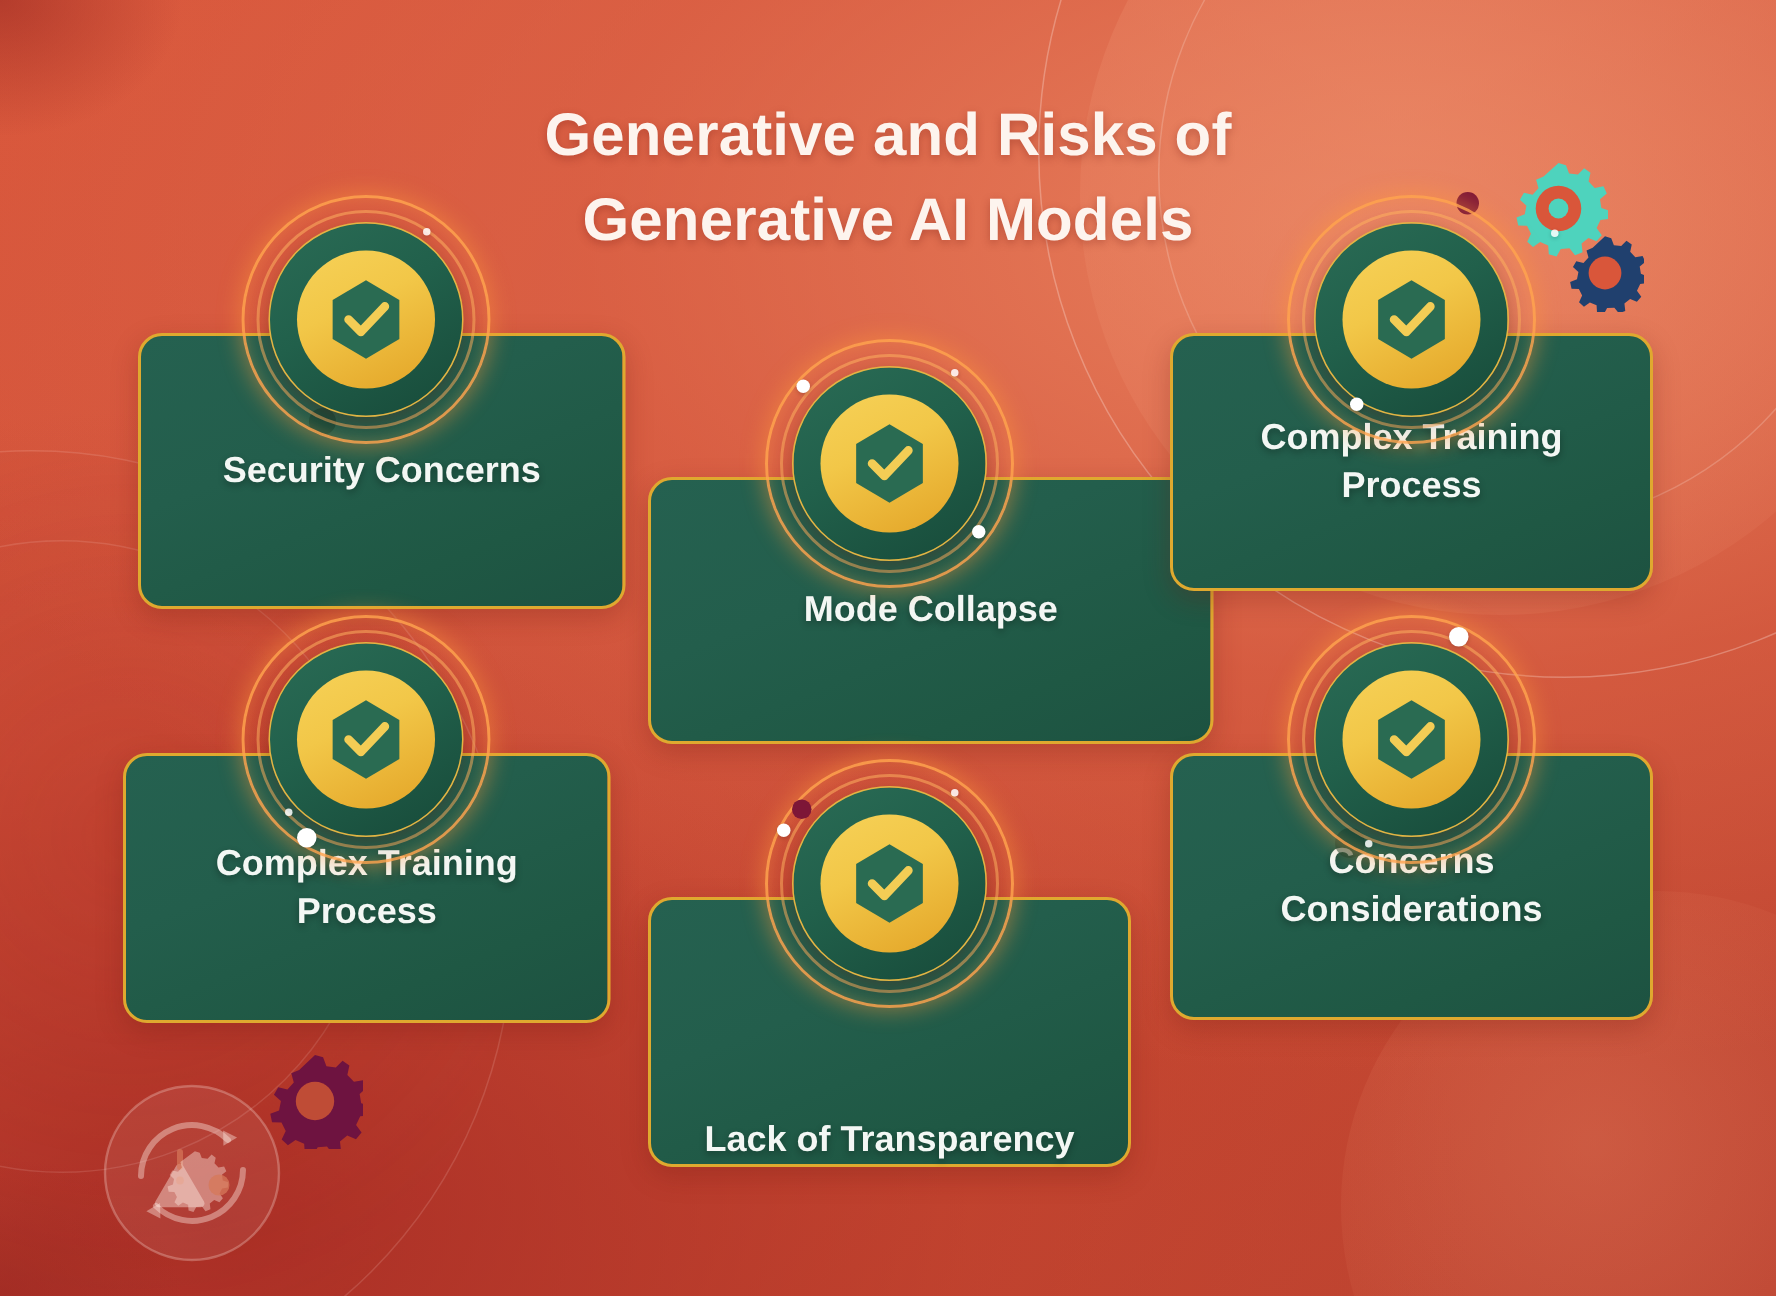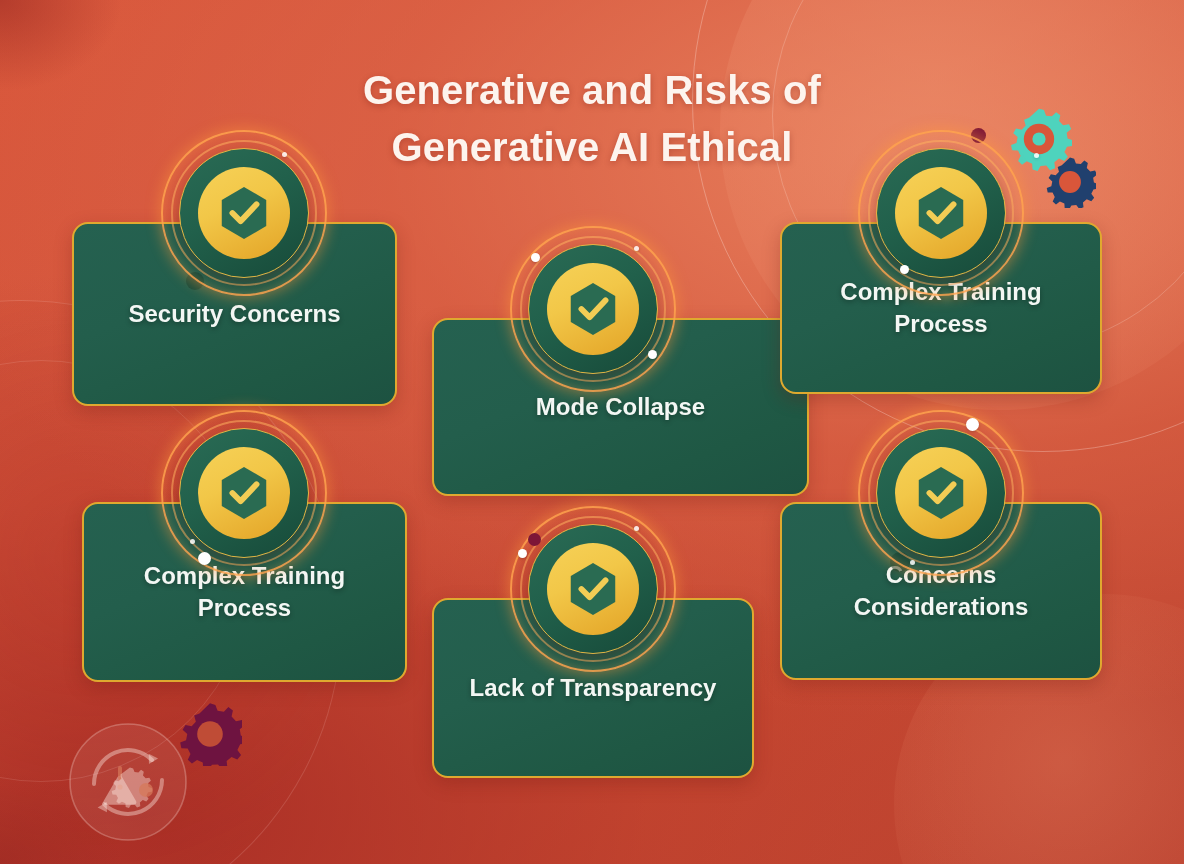--- a/index.html
+++ b/index.html
@@ -256,24 +256,24 @@
     <svg viewBox="0 0 100 100" width="64" height="64" aria-hidden="true">
       <g fill="#6e1340">
         <path d="M50 2 l8.4 2.5 3.5 9.3 9.8 1.3 7.0-7.1 7.1 5.1 -2.1 9.7 6.9 7.2 9.7-1.8 3.8 8.1 -7.6 6.3 1.6 9.7 9.5 3.2 -0.7 9.0 -9.8 1.5 -4.3 8.9 5.7 8.0 -5.8 6.9 -9.1-3.9 -7.6 6.2 1.1 9.8 -8.4 3.3 -6.2-7.7 -9.7 0.7 -4.8 8.6 -8.6-2.5 -0.7-9.8 -9.0-4.0 -7.9 5.7 -6.5-6.1 4.2-8.9 -4.4-8.7 -9.8-0.3 -1.9-8.8 9.2-3.6 1.9-9.7 -7.3-6.6 4.5-7.7 9.6 2.2 6.6-7.3 -2.6-9.5 8.2-3.4 z"></path>
       </g>
       <circle cx="50" cy="50" r="20" fill="#bf4c36"></circle>
     </svg>
   </div>
 
   <div class="title">
     <span class="line">Generative and Risks of</span>
-    <span class="line">Generative AI Ethical</span>
-  </div>
-
-  <div class="card" style="left:72px; top:222px; width:325px; height:184px;">
+    <span class="line">Generative AI Models</span>
+  </div>
+
+  <div class="card" style="left:92px; top:222px; width:325px; height:184px;">
     <div class="card-dot" style="left:112px; top:48px; width:18px; height:18px;"></div>
     <div class="card-label">Security Concerns</div>
   </div>
   <div class="badge-wrap" style="left:179px; top:148px;">
     <div class="badge-halo"></div>
     <div class="badge-halo2"></div>
     <div class="badge-outer"></div>
     <div class="badge-inner"></div>
     <div class="badge-hex">
       <svg viewBox="0 0 60 60" width="58" height="58" aria-hidden="true">
@@ -334,21 +334,21 @@
     <div class="badge-hex">
       <svg viewBox="0 0 60 60" width="58" height="58" aria-hidden="true">
         <path d="M30 3 L53 16.5 L53 43.5 L30 57 L7 43.5 L7 16.5 Z" fill="#2a6b52"></path>
         <path d="M18 30 L26.5 38.5 L43 21" fill="none" stroke="#f3cd55" stroke-width="6" stroke-linecap="round" stroke-linejoin="round"></path>
       </svg>
     </div>
   </div>
   <div class="dot dot-sm" style="left:190px; top:539px;"></div>
   <div class="dot dot-lg" style="left:198px; top:552px;"></div>
 
-  <div class="card" style="left:432px; top:598px; width:322px; height:180px;">
+  <div class="card" style="left:432px; top:598px; width:322px; height:180px;align-items:flex-end;">
     <div class="card-label">Lack of Transparency</div>
   </div>
   <div class="badge-wrap" style="left:528px; top:524px;">
     <div class="badge-halo"></div>
     <div class="badge-halo2"></div>
     <div class="badge-outer"></div>
     <div class="badge-inner"></div>
     <div class="badge-hex">
       <svg viewBox="0 0 60 60" width="58" height="58" aria-hidden="true">
         <path d="M30 3 L53 16.5 L53 43.5 L30 57 L7 43.5 L7 16.5 Z" fill="#2a6b52"></path>

